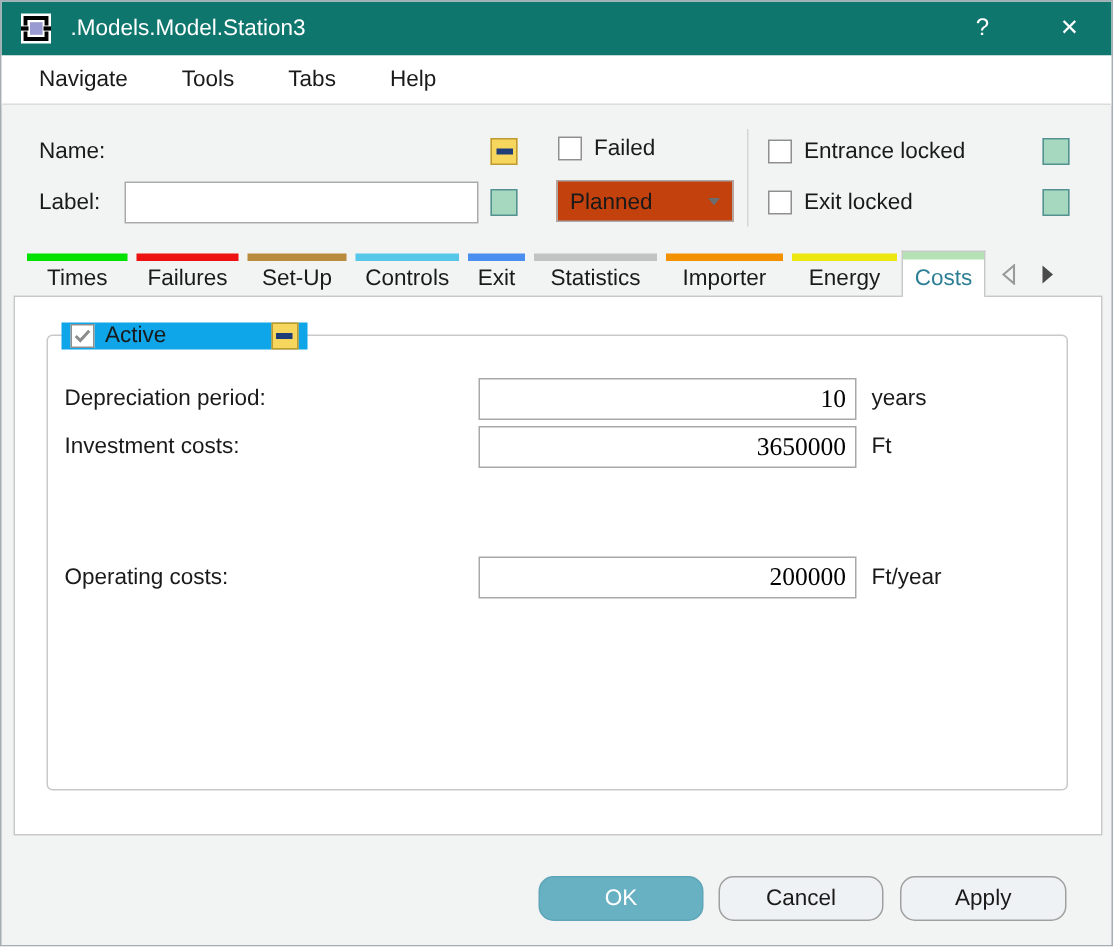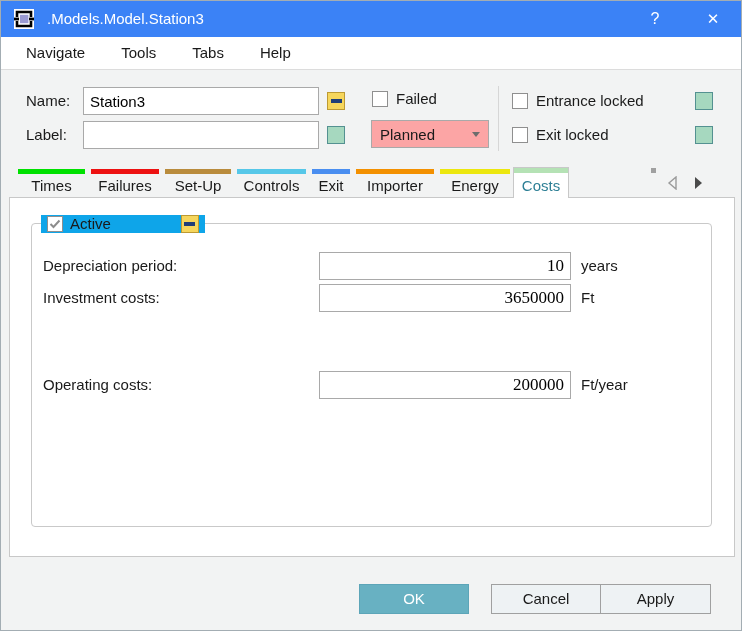--- a/index.html
+++ b/index.html
@@ -31,21 +31,21 @@
 
   .sq-btn { position: absolute; width: 18px; height: 18px; }
   .yellow-btn { border: 1px solid #bd9a33; display: flex; align-items: center; justify-content: center; }
   .yellow-bar { width: 11px; height: 4px; }
   .green-btn { border: 1px solid #549191; }
 
   .checkbox { position: absolute; width: 16px; height: 16px; border: 1px solid #8f8f8f; background: #ffffff; }
   .cb-label { position: absolute; line-height: 16px; }
 
   .combo { position: absolute; left: 370px; top: 119px; width: 118px; height: 28px; border: 1px solid #a9a9a9;
-           background: #fca5a5; display: flex; align-items: center; padding: 0 8px; }
+           background: #c2410c; display: flex; align-items: center; padding: 0 8px; }
   .combo-arrow { margin-left: auto; width: 0; height: 0; border-left: 4px solid transparent;
                  border-right: 4px solid transparent; border-top: 5px solid #6d6d6d; }
 
   .vdivider { position: absolute; left: 497px; top: 85px; width: 1px; height: 65px; background: #d6d6d6; }
 
   
   .tabstrip { position: absolute; left: 14px; top: 166px; height: 31px; display: flex; align-items: flex-end; z-index: 3; }
   .tab { position: relative; height: 29px; text-align: center; }
   .tab-bar { position: absolute; top: 0; left: 3px; right: 3px; height: 5px; }
   .tab-label { position: absolute; left: 0; right: 0; bottom: 1px; line-height: 22px; font-size: 15px; }
@@ -66,32 +66,32 @@
   .group-head .cb-label { position: static; margin-left: 7px; }
   .group-head .sq-btn { position: static; margin-left: 70px; }
   .check-glyph { position: absolute; left: 1px; top: 1px; }
 
   .fld-label { position: absolute; left: 42px; line-height: 28px; }
   .fld-input { left: 318px; width: 252px; }
   .fld-unit { position: absolute; left: 580px; line-height: 28px; }
 
   
   .btn { position: absolute; top: 583px; width: 110px; height: 30px; font-family: "Liberation Sans", sans-serif;
-         font-size: 15px; text-align: center; line-height: 28px; }
+         font-size: 15px; text-align: center; line-height: 28px; border-radius: 10px; }
   .btn-ok { left: 358px; border: 1px solid #5da5b8; color: #ffffff; }
   .btn-flat { background: #eef2f4; border: 1px solid #a0a0a0; color: #1a1a1a; }
-  .btn-cancel { left: 478px; margin-left: 12px; }
+  .btn-cancel { left: 478px; }
   .btn-apply { left: 599px; width: 111px; }
 </style>
 </head>
 <body>
 
 <div class="window">
 
-  <div class="titlebar" style="background: #3b82f6;">
+  <div class="titlebar" style="background: #0f766e;">
     <span class="titlebar-icon">
       <svg width="20" height="20" viewBox="0 0 20 20">
         <path d="M3 8 V3 H17 V8" fill="none" stroke="#000000" stroke-width="2.6"></path>
         <path d="M17 12 V17 H3 V12" fill="none" stroke="#000000" stroke-width="2.6"></path>
         <rect x="0" y="8.6" width="5" height="2.8" fill="#000000"></rect>
         <rect x="15" y="8.6" width="5" height="2.8" fill="#000000"></rect>
         <rect x="6" y="5.8" width="8.4" height="8.4" fill="#9a9ad2"></rect>
       </svg>
     </span>
     <span class="titlebar-title">.Models.Model.Station3</span>
@@ -100,21 +100,20 @@
   </div>
 
   <div class="menubar">
     <span class="menu-item">Navigate</span>
     <span class="menu-item">Tools</span>
     <span class="menu-item">Tabs</span>
     <span class="menu-item">Help</span>
   </div>
 
   <span class="hdr-label" style="left:25px; top:86px;">Name:</span>
-  <input class="txt-input" style="left: 82px; top: 86px; width: 236px;" value="Station3">
   <span class="sq-btn yellow-btn" style="left: 326px; top: 91px; background: rgb(246, 214, 92);">
     <span class="yellow-bar" style="background: rgb(31, 62, 120);"></span>
   </span>
 
   <span class="hdr-label" style="left:25px; top:120px;">Label:</span>
   <input class="txt-input" style="left: 82px; top: 120px; width: 236px;" value="">
   <span class="sq-btn green-btn" style="left: 326px; top: 125px; background: rgb(166, 216, 191);"></span>
 
   <span class="checkbox" style="left:371px; top:90px;"></span>
   <span class="cb-label" style="left:395px; top:90px;">Failed</span>
@@ -147,20 +146,24 @@
       <span class="tab-bar" style="background: rgb(185, 139, 60);"></span>
       <span class="tab-label">Set-Up</span>
     </div>
     <div class="tab" style="width:75px;">
       <span class="tab-bar" style="background: rgb(86, 199, 232);"></span>
       <span class="tab-label">Controls</span>
     </div>
     <div class="tab" style="width:44px;">
       <span class="tab-bar" style="background: rgb(74, 142, 240);"></span>
       <span class="tab-label">Exit</span>
+    </div>
+    <div class="tab" style="width:88px;">
+      <span class="tab-bar" style="background: rgb(195, 195, 195);"></span>
+      <span class="tab-label">Statistics</span>
     </div>
     <div class="tab" style="width:84px;">
       <span class="tab-bar" style="background: rgb(243, 144, 0);"></span>
       <span class="tab-label">Importer</span>
     </div>
     <div class="tab" style="width:76px;">
       <span class="tab-bar" style="background: rgb(236, 231, 14);"></span>
       <span class="tab-label">Energy</span>
     </div>
     <div class="tab selected" style="width:56px;padding-left:16px;">

